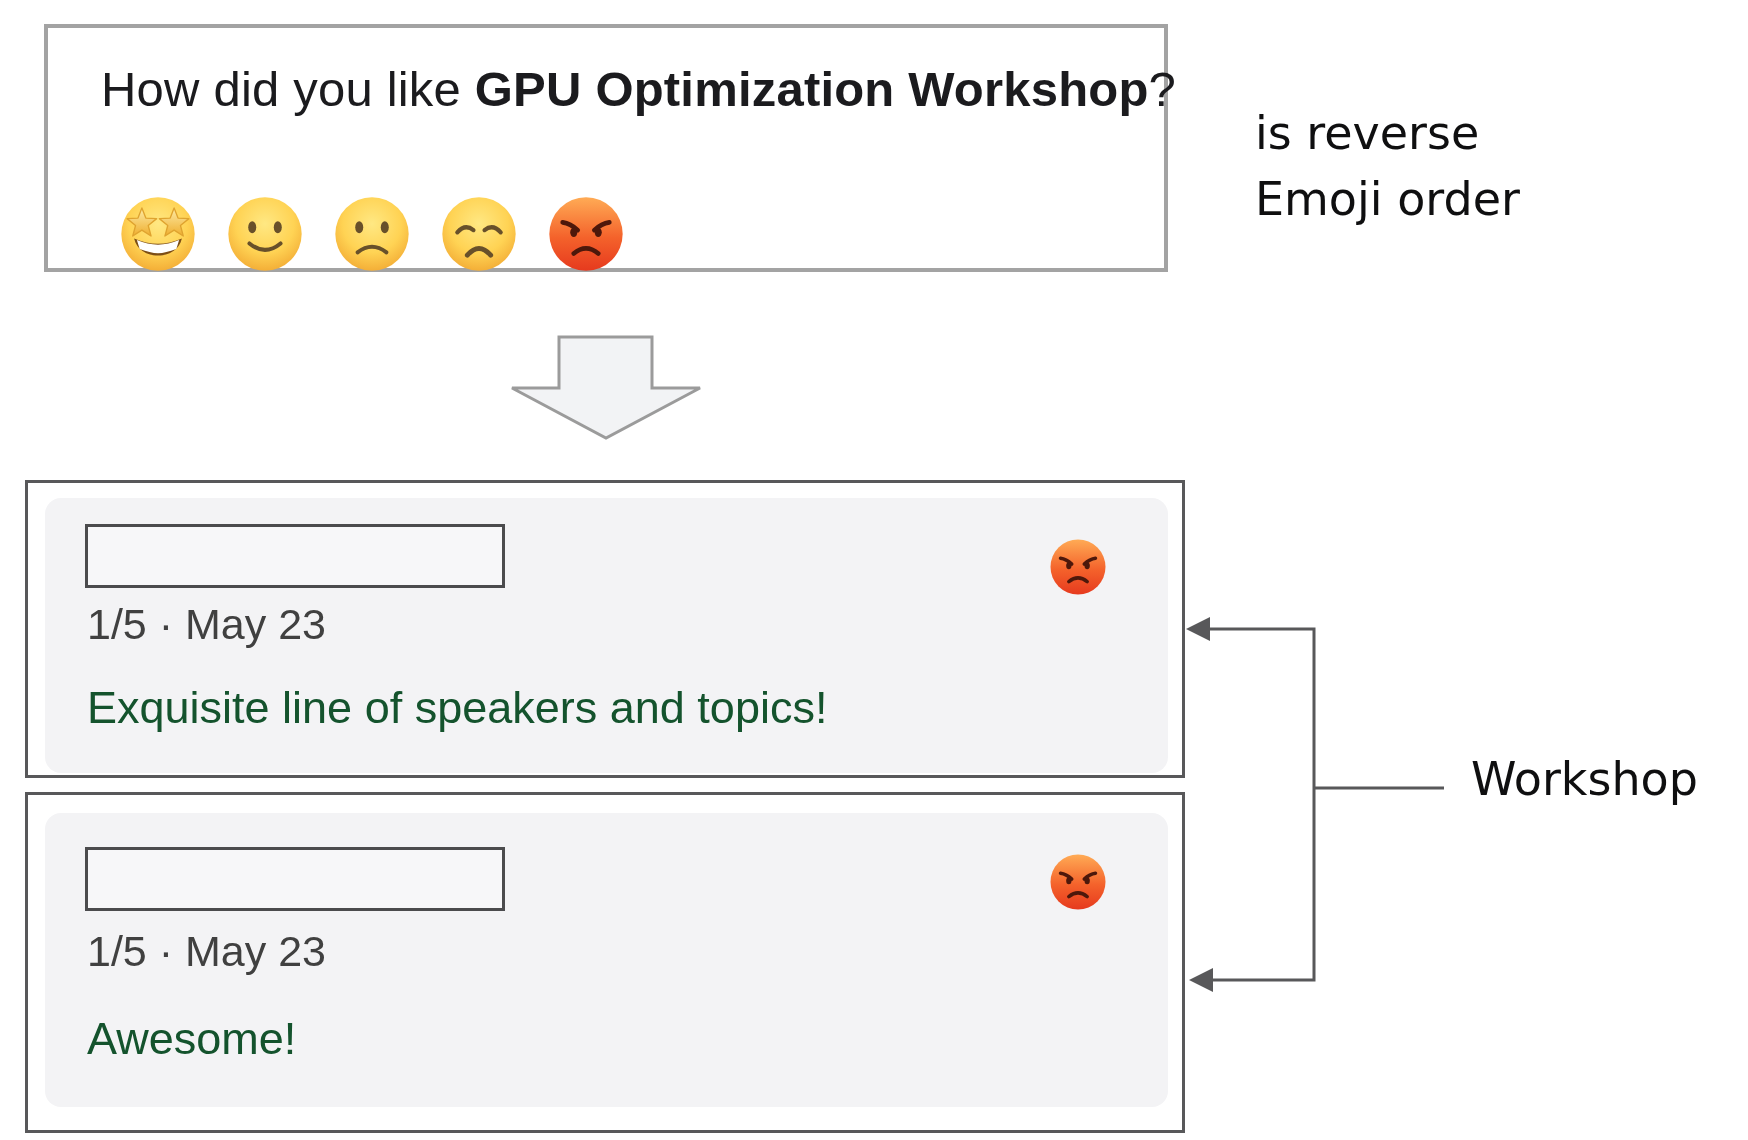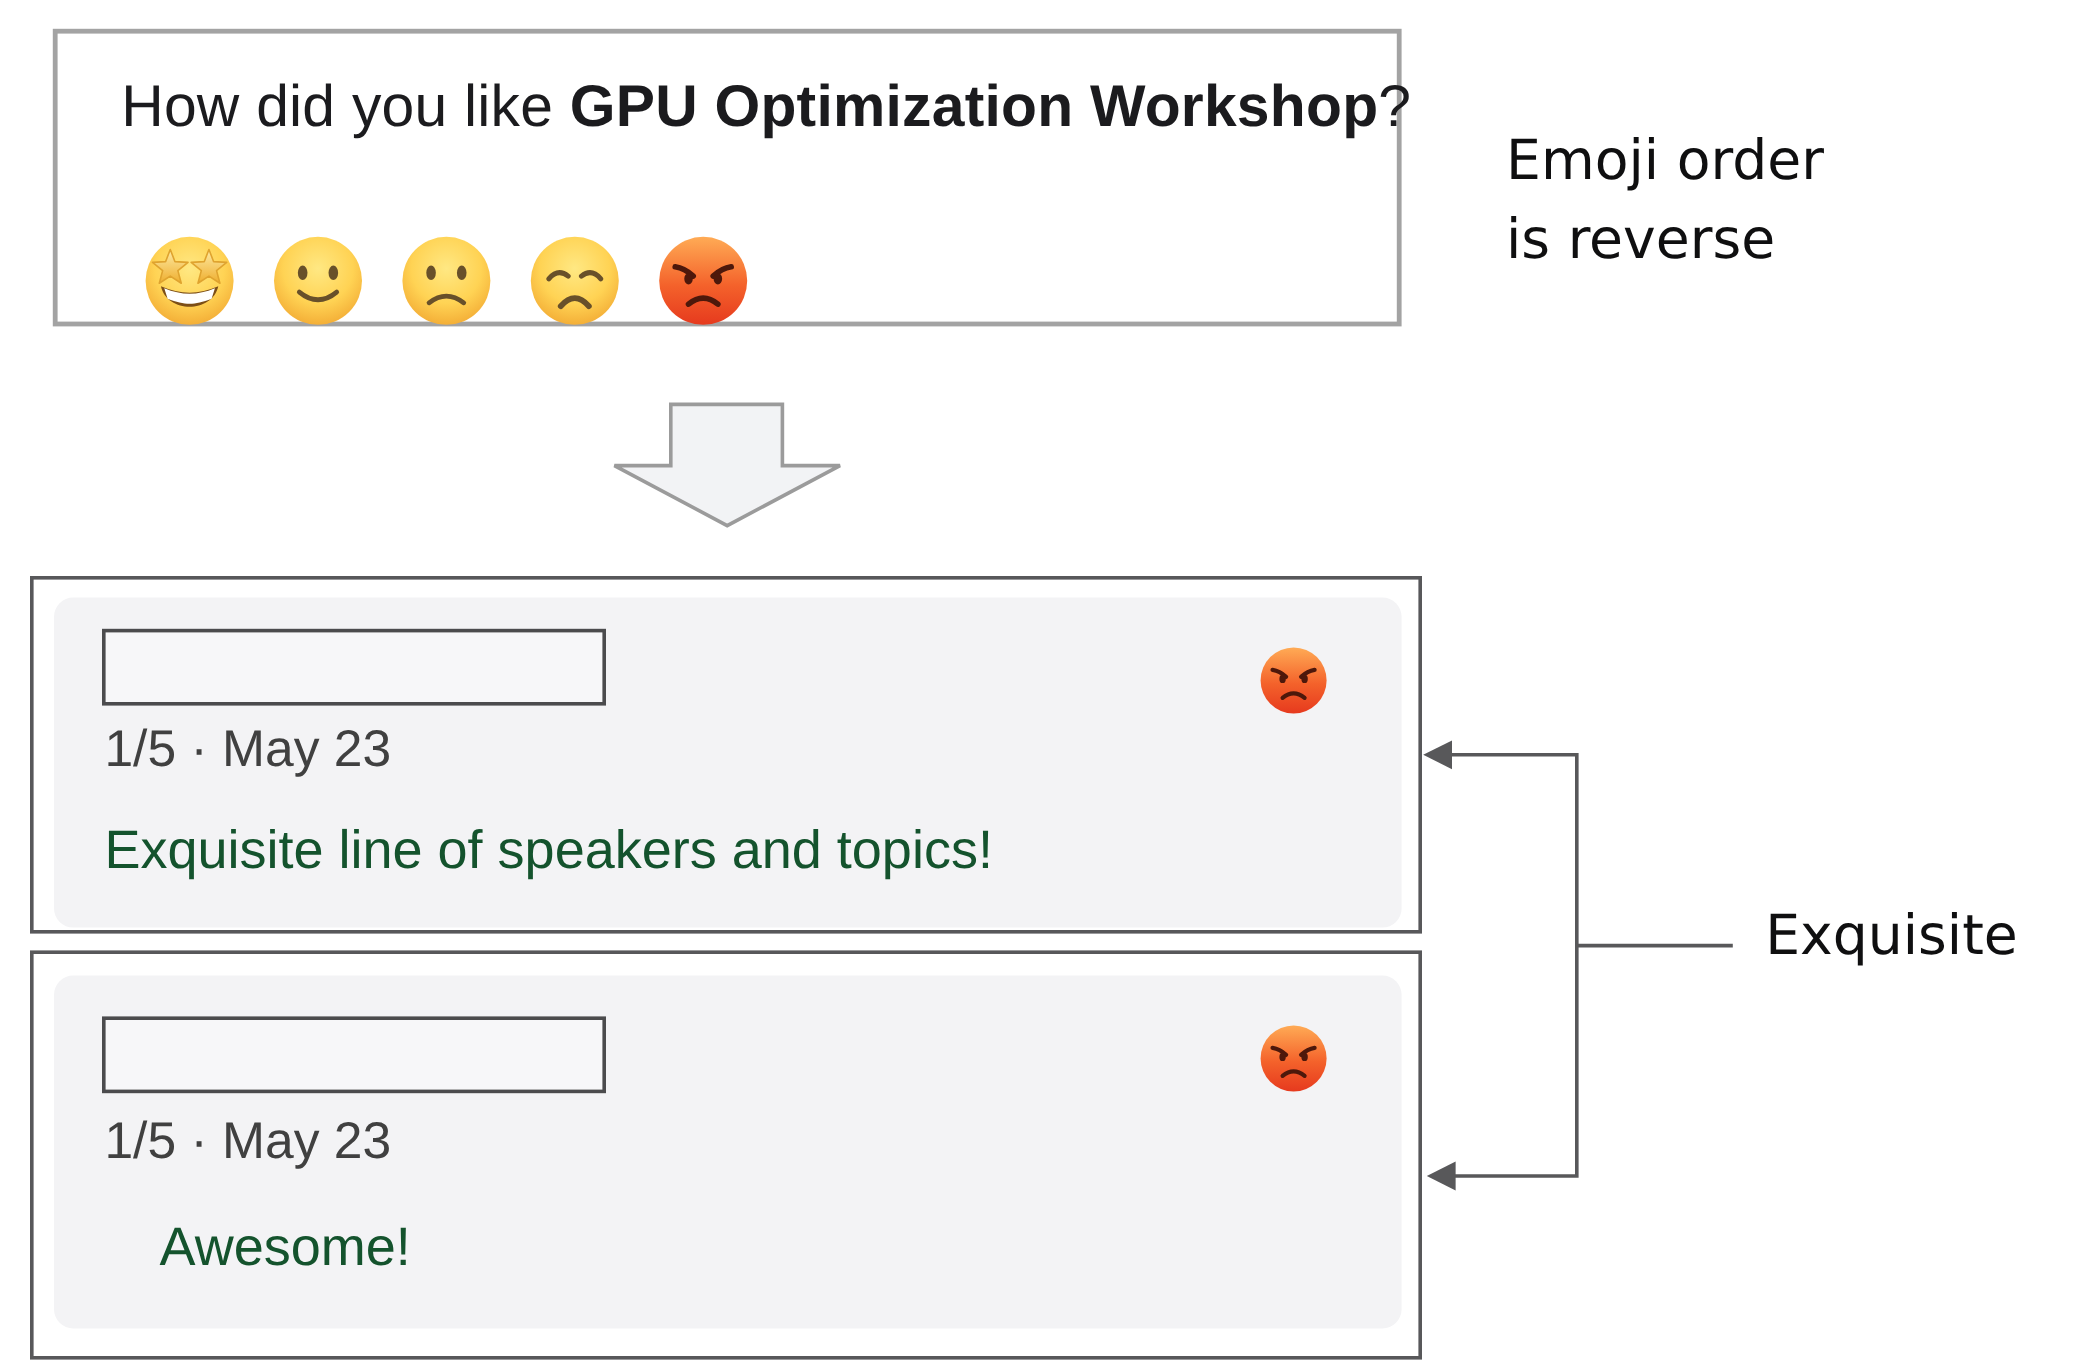--- a/index.html
+++ b/index.html
@@ -60,21 +60,21 @@
     position:absolute; left:42px;
     font-size:43px; color:#404040; white-space:nowrap;
   }
   .c1 .meta { top:102px; }
   .c2 .meta { top:114px; }
   .comment {
     position:absolute; left:42px;
     font-size:45px; color:#14532d; white-space:nowrap;
   }
   .c1 .comment { top:184px; }
-  .c2 .comment { top:200px;margin-left:46px; }
+  .c2 .comment { top:200px; }
   .card-emoji { position:absolute; left:1003px; top:39px; width:60px; height:60px; }
 
   
   .overlay {
     position:absolute; left:0; top:0; width:1748px; height:1140px;
     pointer-events:none;
   }
   .hidden-defs { position:absolute; width:0; height:0; overflow:hidden; }
 </style>
 </head>
@@ -156,22 +156,22 @@
       <svg class="emoji">
           <use href="#em-disappointed"></use>
         </svg>
       <svg class="emoji">
           <use href="#em-angry"></use>
         </svg>
     </div>
   </div>
 
   <div class="note">
+    <div>is reverse</div>
     <div>Emoji order</div>
-    <div>is reverse</div>
   </div>
 
   <svg class="overlay" viewBox="0 0 1748 1140">
     <polygon points="559,337 652,337 652,388 700,388 606,438 512,388 559,388" fill="#f2f3f5" stroke="#9b9b9b" stroke-width="3" stroke-linejoin="miter"></polygon>
     <g stroke="#58585a" stroke-width="3" fill="none">
       <path d="M1209 629 H1314 V980 H1212"></path>
       <path d="M1314 788 H1444"></path>
     </g>
     <polygon points="1186,629 1210,617 1210,641" fill="#58585a"></polygon>
     <polygon points="1189,980 1213,968 1213,992" fill="#58585a"></polygon>
@@ -192,15 +192,15 @@
     <div class="panel">
       <div class="name-rect"></div>
       <div class="meta">1/5 · May 23</div>
       <div class="comment">Awesome!</div>
       <svg class="card-emoji">
           <use href="#em-angry"></use>
         </svg>
     </div>
   </div>
 
-  <div class="responses-label">Exquisite</div>
+  <div class="responses-label">Workshop</div>
 
 </div>
 
 </body></html>

